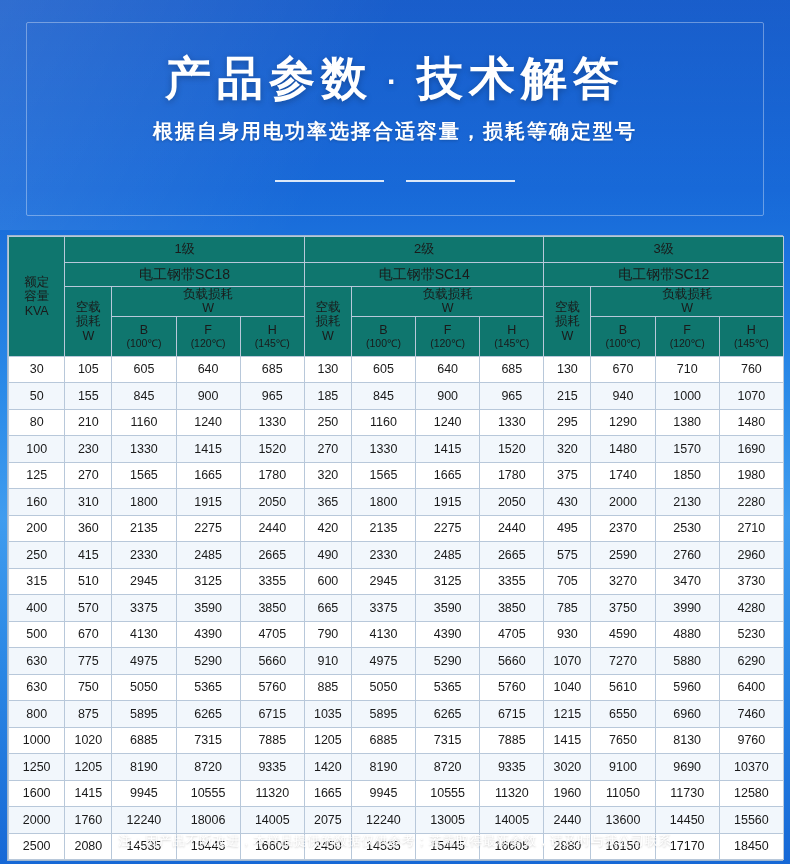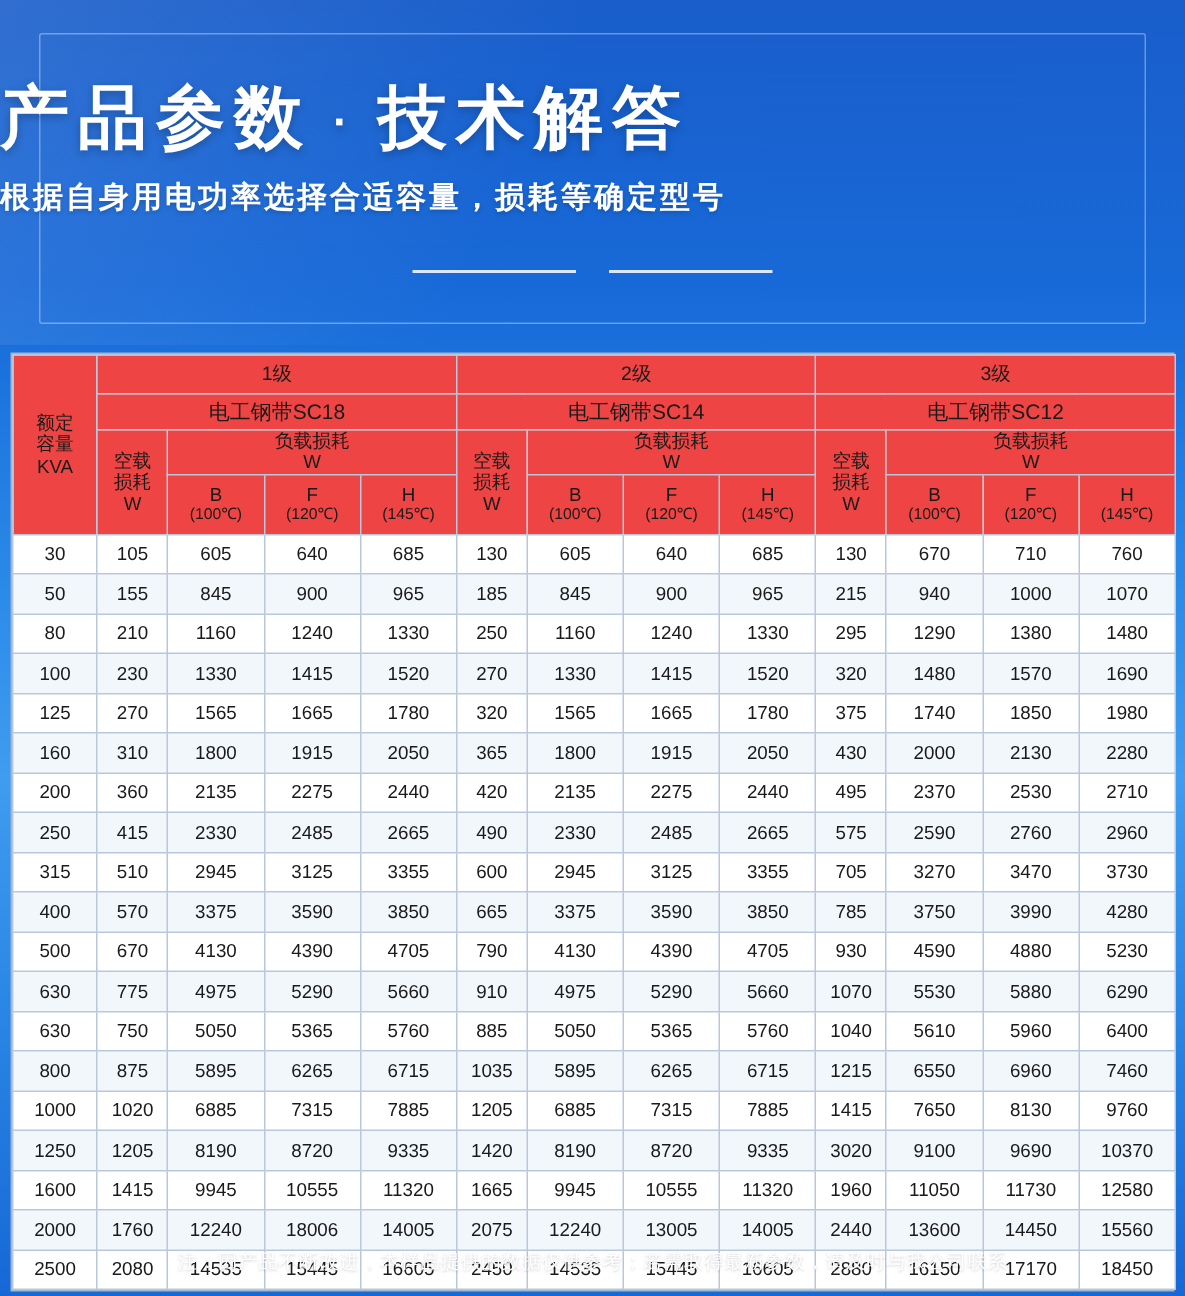--- a/index.html
+++ b/index.html
@@ -27,20 +27,21 @@
     background:
       linear-gradient(115deg, rgba(255,255,255,0.10) 0%, rgba(255,255,255,0) 45%),
       linear-gradient(180deg, rgba(255,255,255,0.05), rgba(255,255,255,0));
     pointer-events: none;
   }
 
   
   .header {
     position: relative;
     height: 230px;
+    text-align: center;
     color: #ffffff;
   }
   .header-frame {
     position: absolute;
     left: 26px; right: 26px; top: 22px; bottom: 14px;
     border: 1px solid rgba(255,255,255,0.35);
     border-radius: 2px;
     pointer-events: none;
   }
   .header-frame:before, .header-frame:after {
@@ -104,21 +105,21 @@
   }
   table.spec th, table.spec td {
     border: 1px solid #b8c8da;
     text-align: center;
     vertical-align: middle;
     padding: 0;
     line-height: 1.15;
     font-weight: normal;
   }
   thead th {
-    background: #ef4444;
+    background: #0f766e;
     font-size: 12.5px;
   }
   .h-grade { height: 26px; font-size: 13px; }
   .h-steel { height: 24px; font-size: 14px; }
   .h-group { height: 26px; font-size: 12.5px; margin-top: 12px; }
   .h-sub   { height: 40px; font-size: 12px; }
   .rated {
     width: 64px;
     font-size: 12.5px;
     line-height: 1.45;
@@ -418,21 +419,21 @@
             <td class="rated">630</td>
             <td class="noload">775</td>
             <td class="cellB">4975</td>
             <td class="cellF">5290</td>
             <td class="cellH">5660</td>
             <td class="noload">910</td>
             <td class="cellB">4975</td>
             <td class="cellF">5290</td>
             <td class="cellH">5660</td>
             <td class="noload">1070</td>
-            <td class="cellB">5530</td>
+            <td class="cellB">7270</td>
             <td class="cellF">5880</td>
             <td class="cellH">6290</td>
           </tr>
           <tr>
             <td class="rated">630</td>
             <td class="noload">750</td>
             <td class="cellB">5050</td>
             <td class="cellF">5365</td>
             <td class="cellH">5760</td>
             <td class="noload">885</td>

